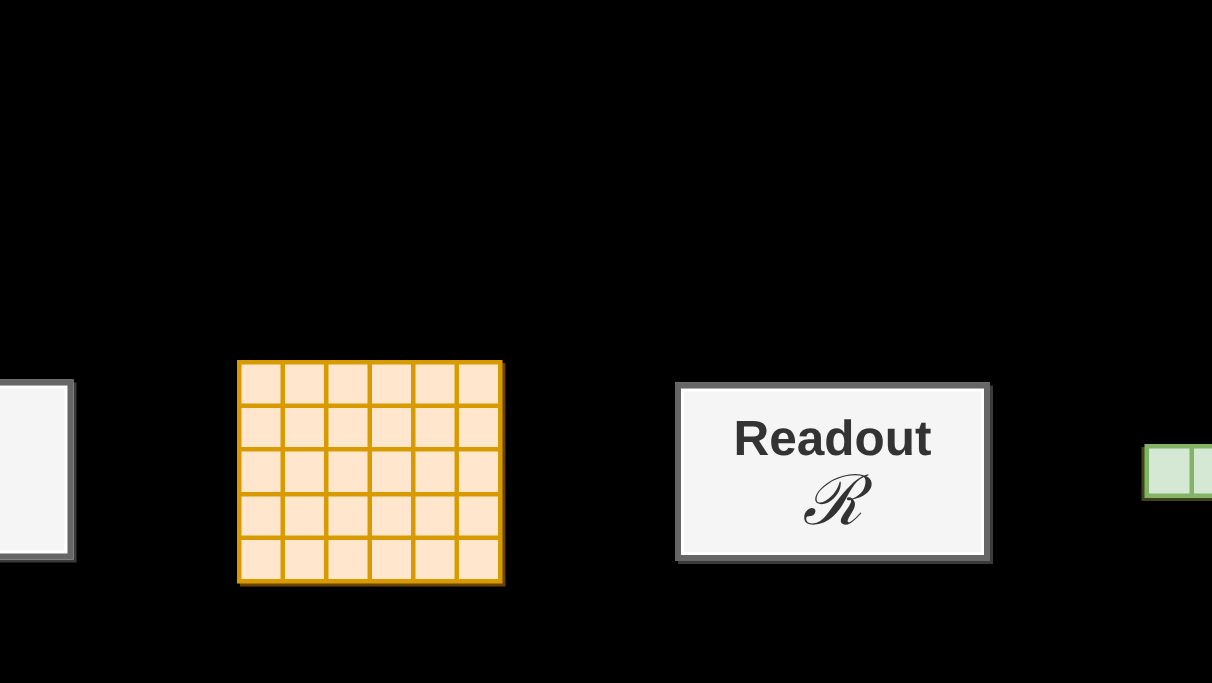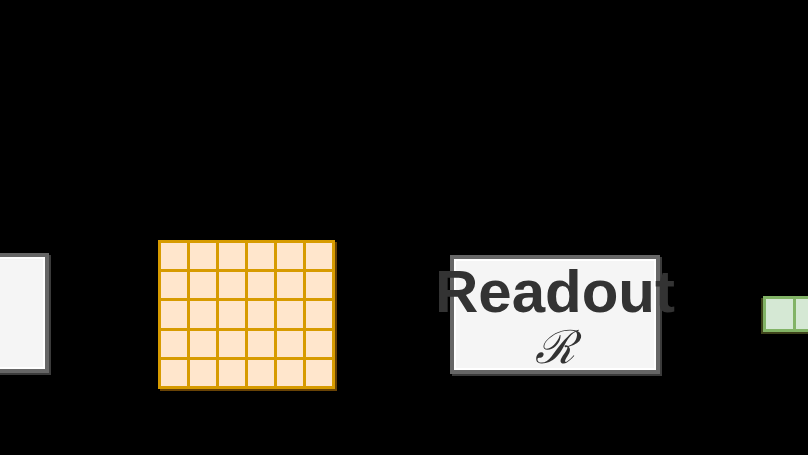--- a/index.html
+++ b/index.html
@@ -38,21 +38,21 @@
     width: 210px;
     height: 119px;
     display: flex;
     flex-direction: column;
     align-items: center;
     justify-content: center;
     text-align: center;
   }
   .readout-label {
     font-weight: bold;
-    font-size: 60px;
+    font-size: 33px;
     line-height: 1.0;
     letter-spacing: 0px;
     margin-top: 2px;
   }
   .readout-symbol {
     font-family: "DejaVu Serif", serif;
     font-style: italic;
     font-size: 46px;
     line-height: 1.0;
     margin-top: 2px;

